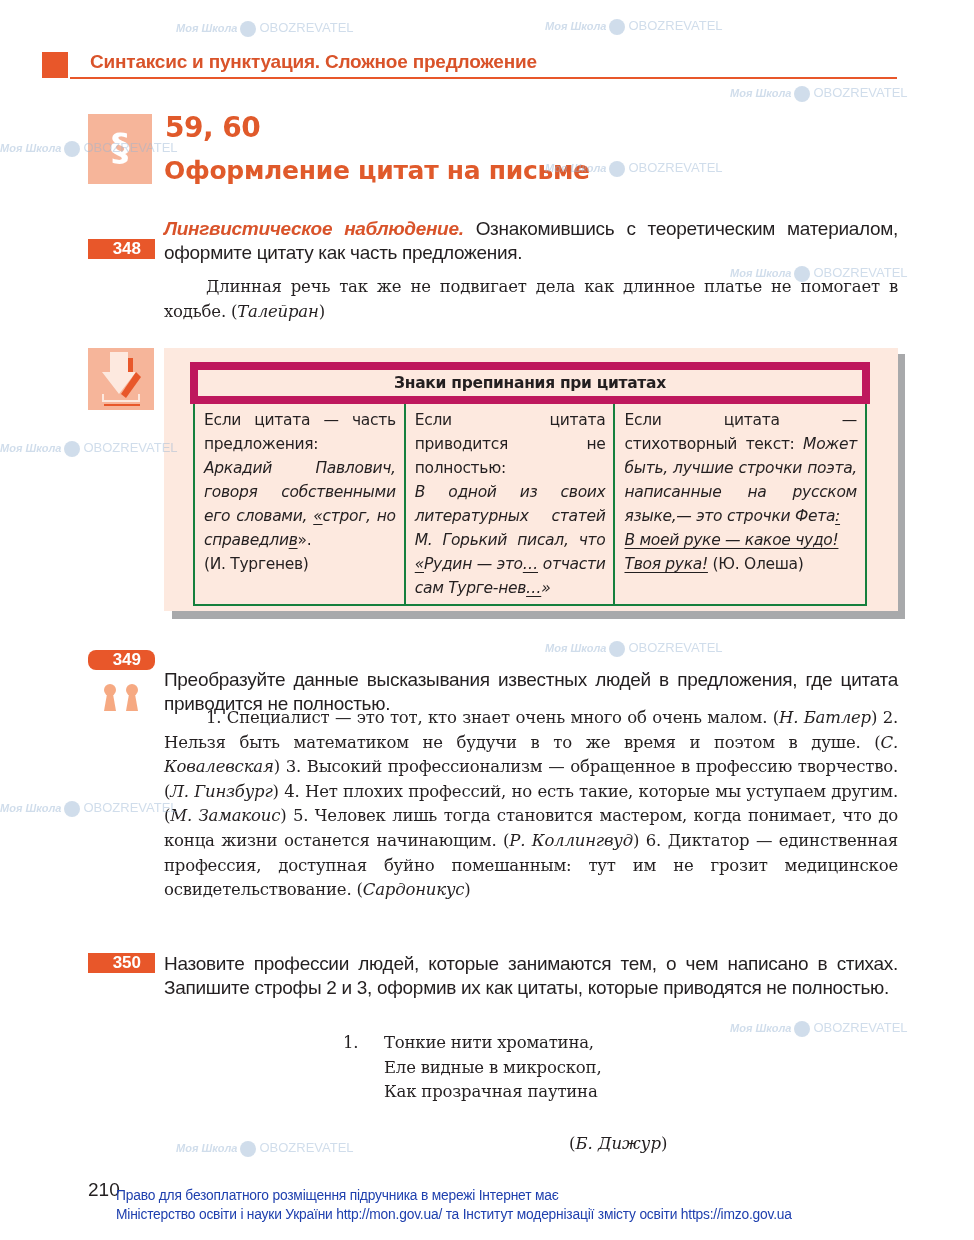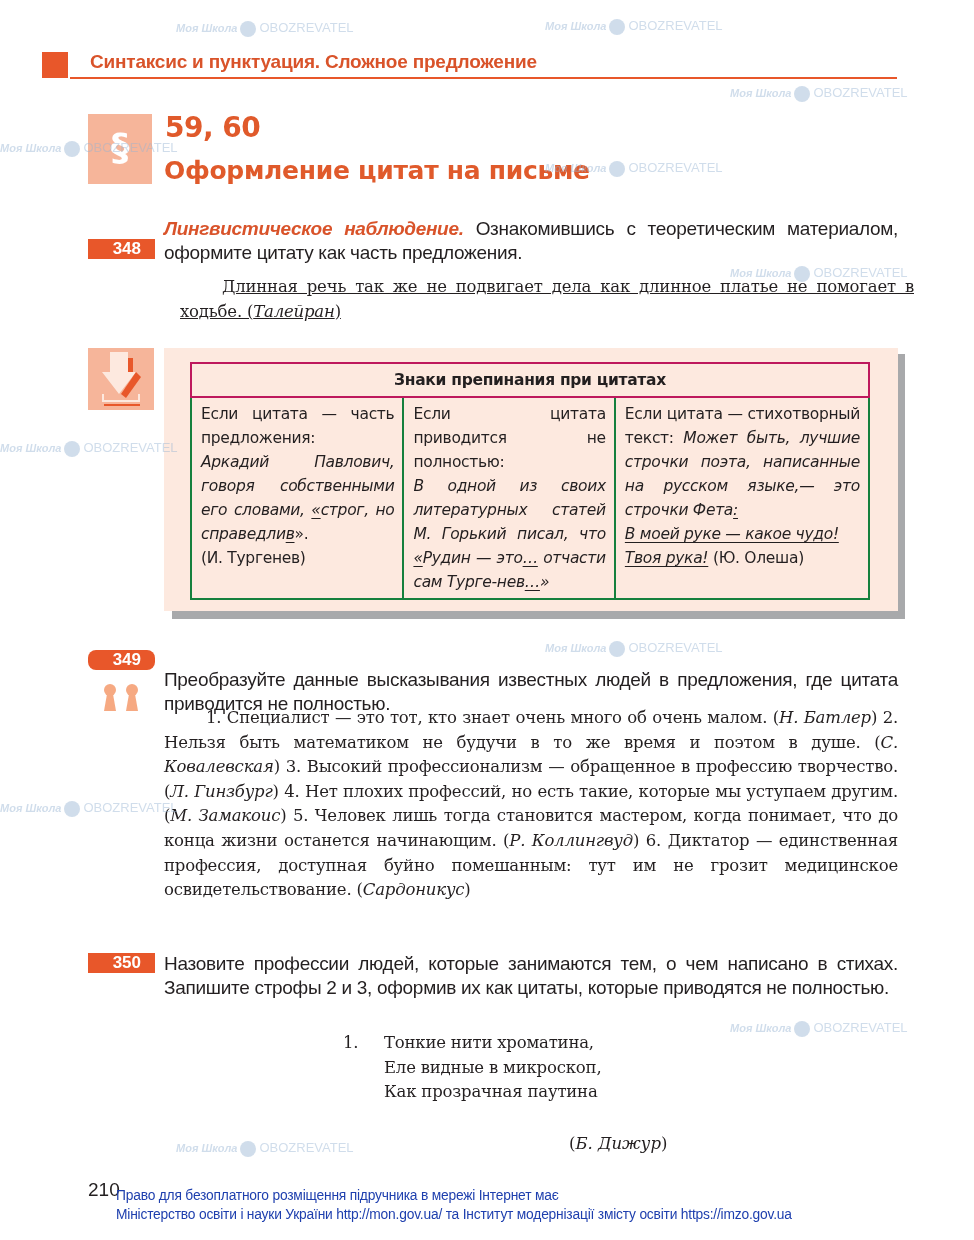--- a/index.html
+++ b/index.html
@@ -20,21 +20,21 @@
     .serif-text { position: absolute; font-family: "DejaVu Serif", serif; font-size: 16.5px; line-height: 24.6px; text-align: justify; color: #231f20; letter-spacing: -0.2px; }
     .lead { color: #d9532a; font-weight: bold; font-style: italic; }
     .indent { text-indent: 42px; }
     i.it { font-style: italic; }
 
     .rule-icon { position: absolute; left: 88px; top: 348px; width: 66px; height: 62px; background: #f6b59a; }
     .table-wrap { position: absolute; left: 164px; top: 348px; width: 734px; height: 263px; background: #fde9df; }
     .table-shadow { position: absolute; left: 172px; top: 611px; width: 733px; height: 8px; background: #a8a9ab; }
     .table-shadow-r { position: absolute; left: 898px; top: 354px; width: 7px; height: 265px; background: #a8a9ab; }
     table.rules { position: absolute; left: 190px; top: 362px; width: 680px; border-collapse: collapse; font-family: "DejaVu Sans", sans-serif; font-size: 15.5px; line-height: 24px; color: #231f20; letter-spacing: -0.3px; }
-    table.rules th { border: 2px solid #be185d; height: 34px; font-weight: bold; font-size: 15.5px; text-align: center; }
+    table.rules th { border: 8px solid #be185d; height: 34px; font-weight: bold; font-size: 15.5px; text-align: center; }
     table.rules td { border: 2px solid #15803d; vertical-align: top; padding: 4px 8px 4px 9px; height: 202px; text-align: justify; }
     table.rules td em { font-style: italic; }
     table.rules u { text-decoration: underline; text-underline-offset: 3px; }
 
     .pair-icon { position: absolute; left: 99px; top: 683px; width: 46px; height: 28px; }
 
     .poem { position: absolute; left: 343px; top: 1031px; font-family: "DejaVu Serif", serif; font-size: 16.5px; line-height: 24.6px; letter-spacing: -0.2px; }
     .poem .num { position: absolute; left: 0; top: 0; }
     .poem .lines { position: absolute; left: 41px; top: 0; white-space: nowrap; }
     .poem-author { position: absolute; left: 569px; top: 1134px; font-family: "DejaVu Serif", serif; font-size: 16.5px; }
@@ -52,21 +52,21 @@
 <div class="header-square"></div>
 <div class="header-title">Синтаксис и пунктуация. Сложное предложение</div>
 <div class="header-rule"></div>
 
 <div class="section-box">§</div>
 <div class="section-nums">59, 60</div>
 <div class="section-title">Оформление цитат на письме</div>
 
 <div class="ex-num" style="top:229px;margin-top:10px;">348</div>
 <div class="sans-text" style="left:164px; top:217px; width:734px;"><span class="lead">Лингвистическое наблюдение.</span><span> Ознакомившись с теоретическим материалом, оформите цитату как часть предложения.</span></div>
-<div class="serif-text indent" style="left:180px; top:275px; width:734px;text-decoration:underline;"><span>Длинная речь так же не подвигает дела как длинное платье не помогает в ходьбе. (</span><i class="it">Талейран</i><span>)</span></div>
+<div class="serif-text indent" style="left:164px; top:275px; width:734px;"><span>Длинная речь так же не подвигает дела как длинное платье не помогает в ходьбе. (</span><i class="it">Талейран</i><span>)</span></div>
 
 <div class="rule-icon">
   <svg width="66" height="62" viewBox="0 0 66 62">
     <polygon points="22,4 40,4 40,24 48,24 31,46 14,24 22,24" fill="#fde9df"></polygon>
     <rect x="40" y="10" width="5" height="14" fill="#e8572a"></rect>
     <polygon points="48,24 53,29 38,50 33,46" fill="#e8572a"></polygon>
     <rect x="14" y="46" width="2" height="8" fill="#fde9df"></rect>
     <rect x="50" y="46" width="2" height="8" fill="#fde9df"></rect>
     <rect x="14" y="52" width="38" height="2" fill="#fde9df"></rect>
     <rect x="16" y="56" width="36" height="2" fill="#e8572a"></rect>

